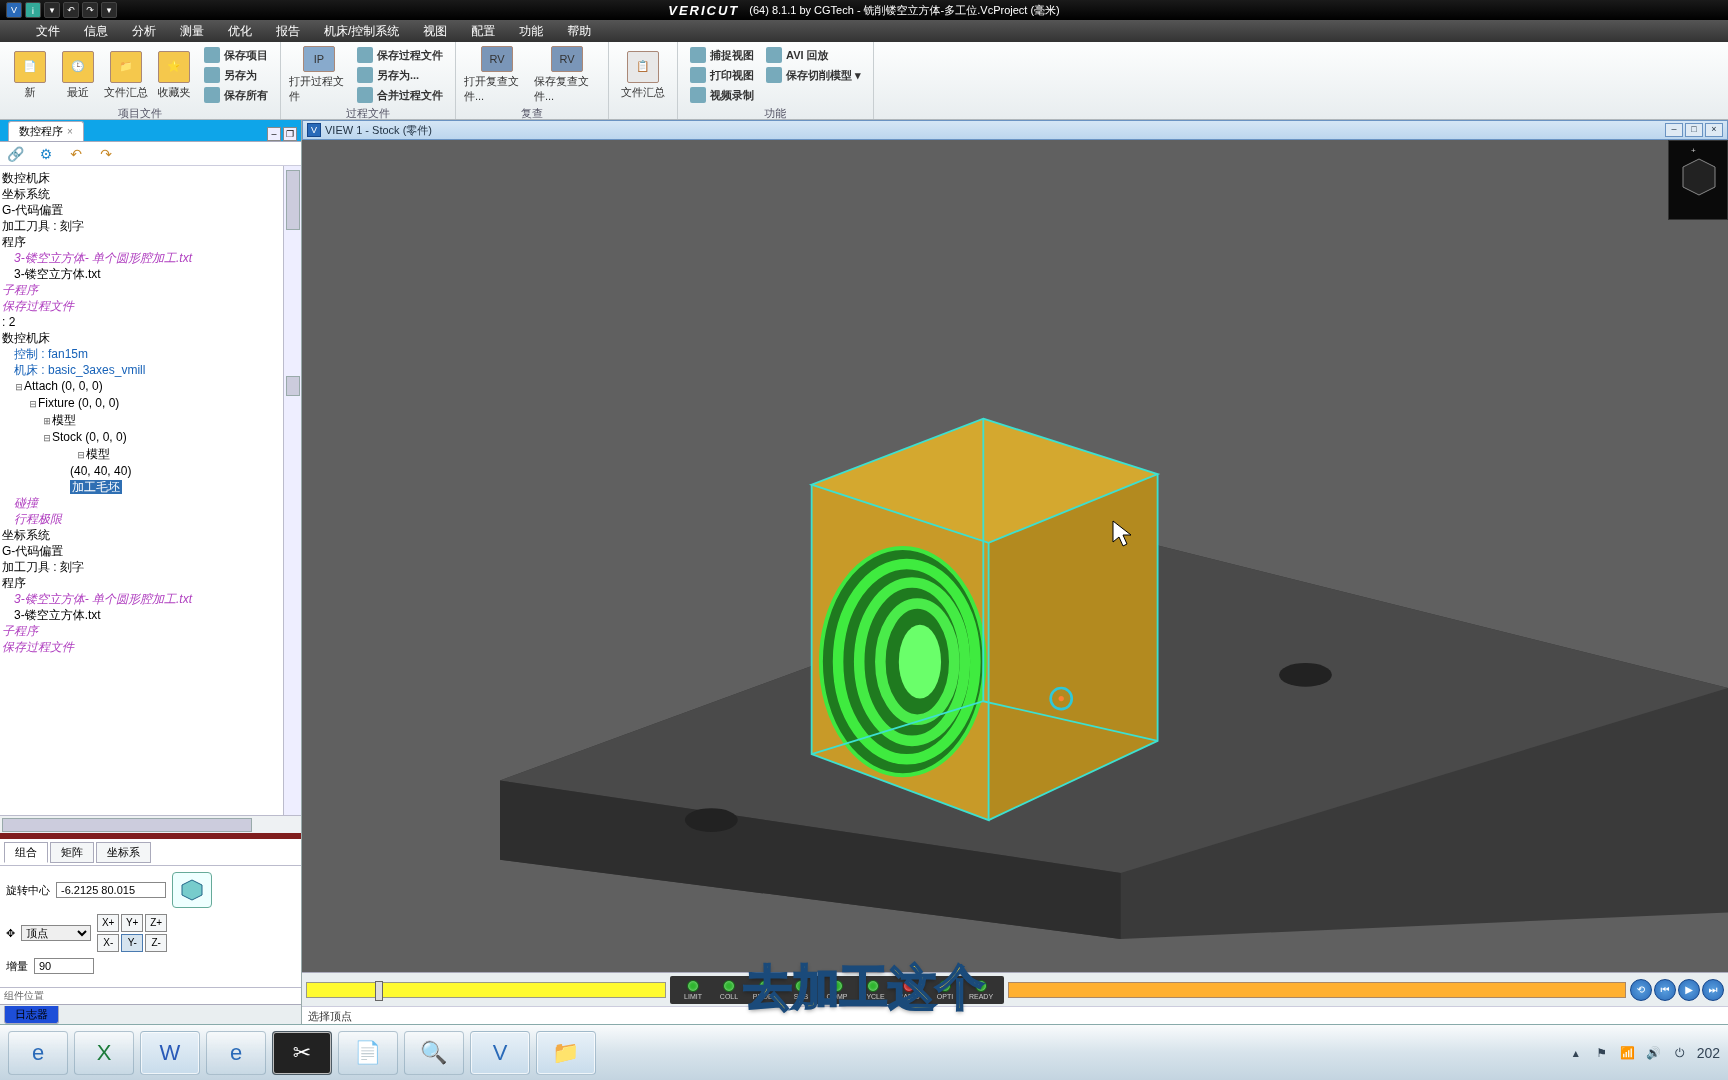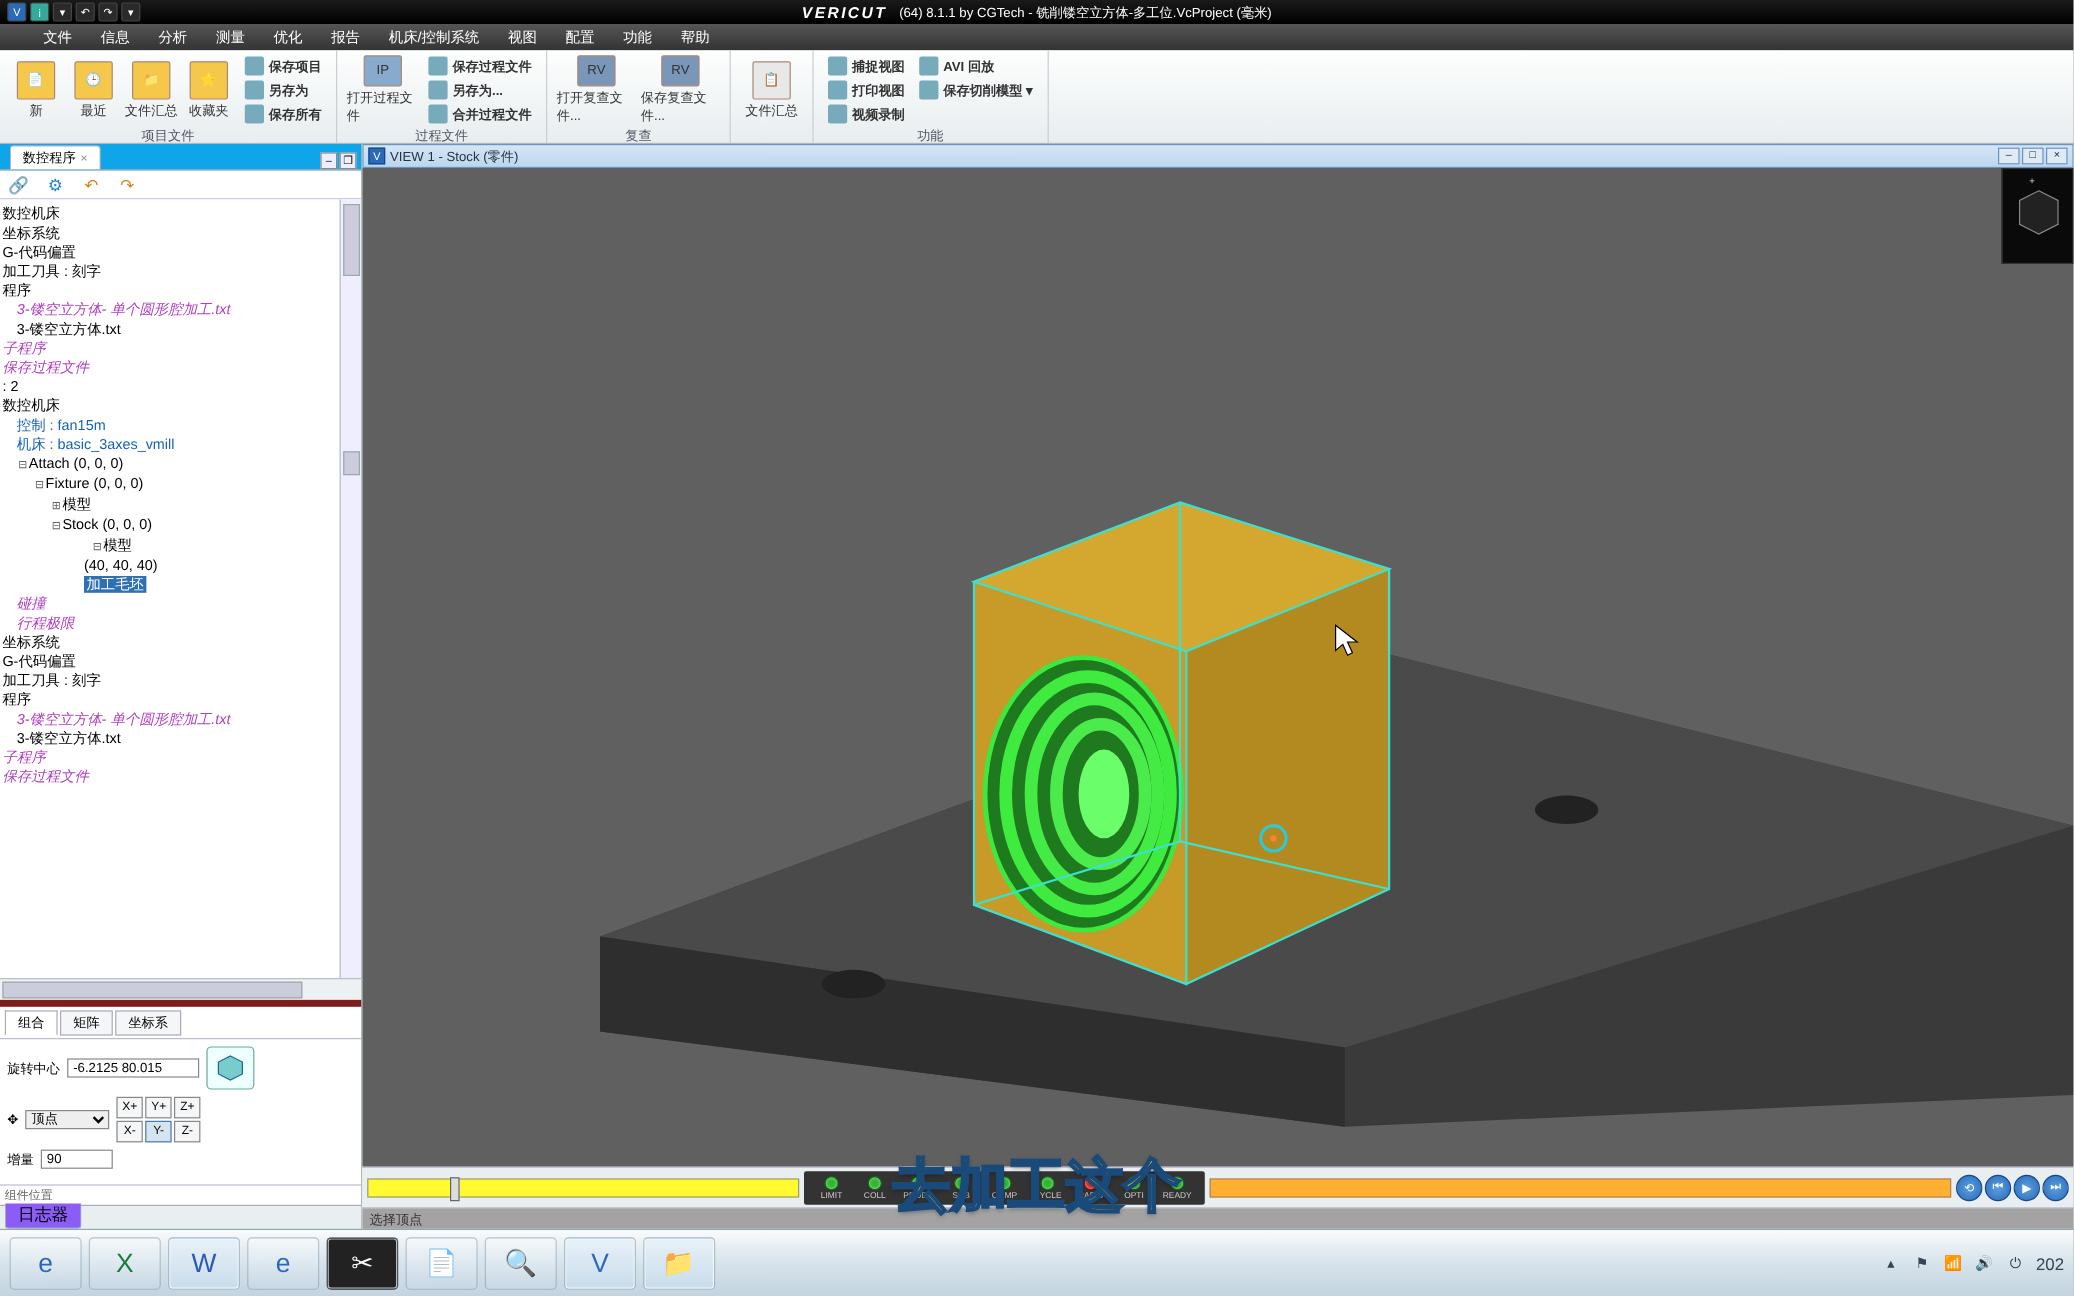--- a/index.html
+++ b/index.html
@@ -66,21 +66,21 @@
 .prop-body { padding: 6px; font-size: 11px; }
 .prop-row { display: flex; align-items: center; gap: 6px; margin-bottom: 6px; }
 .prop-row input[type=text] { border: 1px solid #888; padding: 1px 4px; font-size: 11px; }
 .prop-row select { border: 1px solid #888; font-size: 11px; }
 .axis-btns { display: flex; gap: 2px; }
 .axis-btn { width: 22px; height: 18px; border: 1px solid #888; background: #f4f6f7; font-size: 10px; text-align: center; line-height: 16px; }
 .axis-btn.pressed { background: #d6e4ef; border-color: #4a7ab0; }
 .cube-btn { width: 40px; height: 36px; border: 1px solid #6a9; background: #eff; border-radius: 4px; display: flex; align-items: center; justify-content: center; }
 
 .bottom-tabs { height: 20px; border-top: 1px solid #aab; display: flex; align-items: flex-end; padding-left: 4px; background: #e9eef0; }
-.bottom-tab { border: 1px solid #aab; padding: 1px 10px; font-size: 14px; background: #8b5cf6; border-radius: 0 0 3px 3px; border-top: none; }
+.bottom-tab { border: 1px solid #aab; padding: 1px 10px; font-size: 11px; background: #1d4ed8; border-radius: 0 0 3px 3px; border-top: none; }
 
 
 .viewport-area { flex: 1; display: flex; flex-direction: column; background: #e9eef0; }
 .view-title { height: 20px; background: linear-gradient(#d5e6f5, #bcd6ee); border: 1px solid #6a93c2; display: flex; align-items: center; padding: 0 4px; font-size: 11px; color: #234; }
 .view-title .vicon { width: 14px; height: 14px; background: #2a6ab8; border: 1px solid #15468a; margin-right: 4px; display:flex; align-items:center; justify-content:center; color:#fff; font-size:9px; }
 .view-title .wctrls { margin-left: auto; display: flex; gap: 2px; }
 .view-title .wctrls span { width: 18px; height: 14px; border: 1px solid #6a93c2; background: #dfeaf4; font-size: 9px; text-align: center; }
 .viewport { flex: 1; position: relative; background: #606060; overflow: hidden; }
 .viewport svg { width: 100%; height: 100%; }
 .nav-cube { position: absolute; right: 0; top: 0; width: 60px; height: 80px; background: #0a0a0a; border: 1px solid #333; }
@@ -91,21 +91,21 @@
 .progress { flex: 0 0 360px; height: 16px; background: #fffb30; border: 1px solid #998; position: relative; }
 .progress .handle { position: absolute; left: 68px; top: -2px; width: 8px; height: 20px; background: #ddd; border: 1px solid #666; }
 .status-leds { display: flex; gap: 6px; background: #333; padding: 4px 8px; border-radius: 2px; }
 .led { display: flex; flex-direction: column; align-items: center; width: 30px; }
 .led-dot { width: 12px; height: 12px; border-radius: 50%; background: #2fb62f; border: 1px solid #186218; box-shadow: inset 0 0 3px rgba(255,255,255,0.6); }
 .led-dot.red { background: #d33; border-color: #811; }
 .led-label { font-size: 7px; color: #ccc; margin-top: 1px; }
 .pb-track { flex: 1; height: 16px; background: #ffb030; border: 1px solid #a86; }
 .pb-btns { display: flex; gap: 2px; }
 .pb-btn { width: 22px; height: 22px; border-radius: 50%; background: radial-gradient(#5aa0e0,#2a6ab8); border: 1px solid #15468a; color: #fff; font-size: 10px; display: flex; align-items: center; justify-content: center; }
-.status-line { height: 18px; font-size: 11px; padding: 2px 6px; color: #333; background: #a3a3a3; border-top: 1px solid #ccd; }
+.status-line { height: 18px; font-size: 11px; padding: 2px 6px; color: #333; background: #ffffff; border-top: 1px solid #ccd; }
 
 
 .caption { position: absolute; bottom: 60px; left: 50%; transform: translateX(-50%); font-size: 48px; font-weight: bold; color: #ffd633; -webkit-text-stroke: 2px #1a4a7a; text-shadow: 0 2px 4px rgba(0,0,0,0.4); }
 
 
 .taskbar { position: absolute; bottom: 0; left: 0; right: 0; height: 56px; background: linear-gradient(#f9fbfc, #d7e3eb 50%, #c3d4e0); border-top: 1px solid #8aa; display: flex; align-items: center; padding: 0 8px; gap: 6px; }
 .task-btn { width: 60px; height: 44px; border: 1px solid rgba(120,150,170,0.5); border-radius: 4px; background: linear-gradient(rgba(255,255,255,0.4), rgba(200,220,235,0.2)); display: flex; align-items: center; justify-content: center; font-size: 22px; }
 .task-btn.active { background: linear-gradient(#e8f1f8, #c8dceb); box-shadow: inset 0 0 0 1px rgba(255,255,255,0.7); }
 .tray { margin-left: auto; display: flex; align-items: center; gap: 8px; font-size: 12px; color: #345; }
 .tray-icon { width: 18px; height: 18px; display: flex; align-items: center; justify-content: center; }

